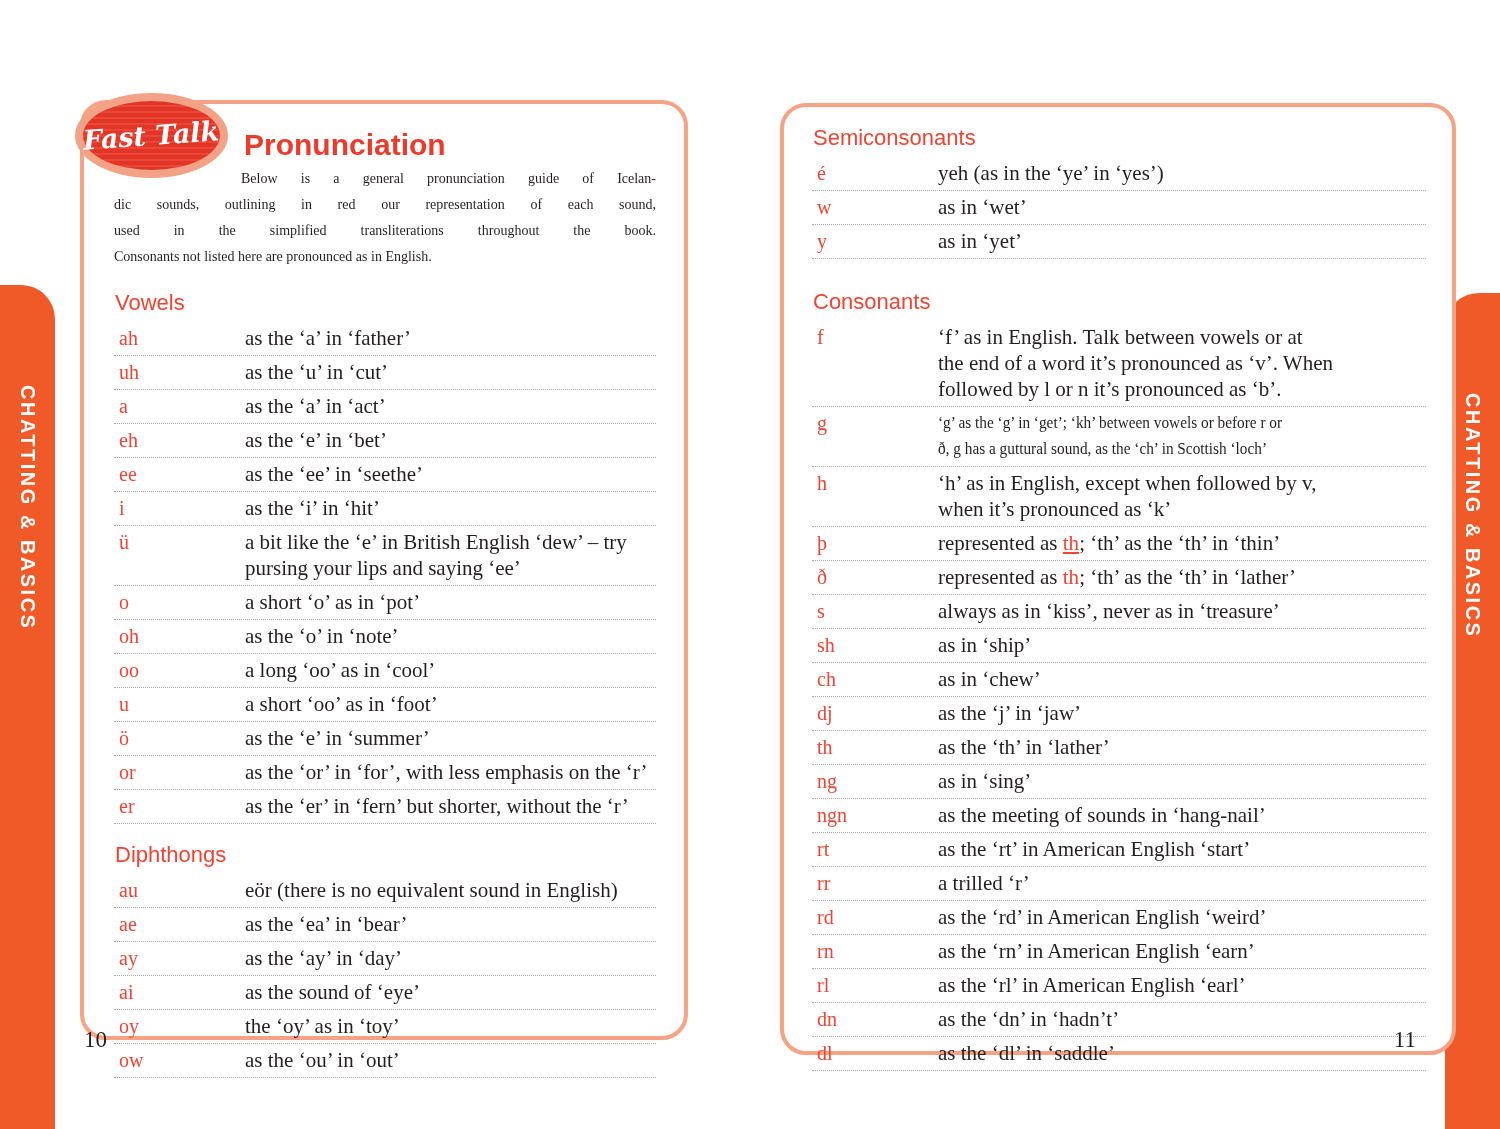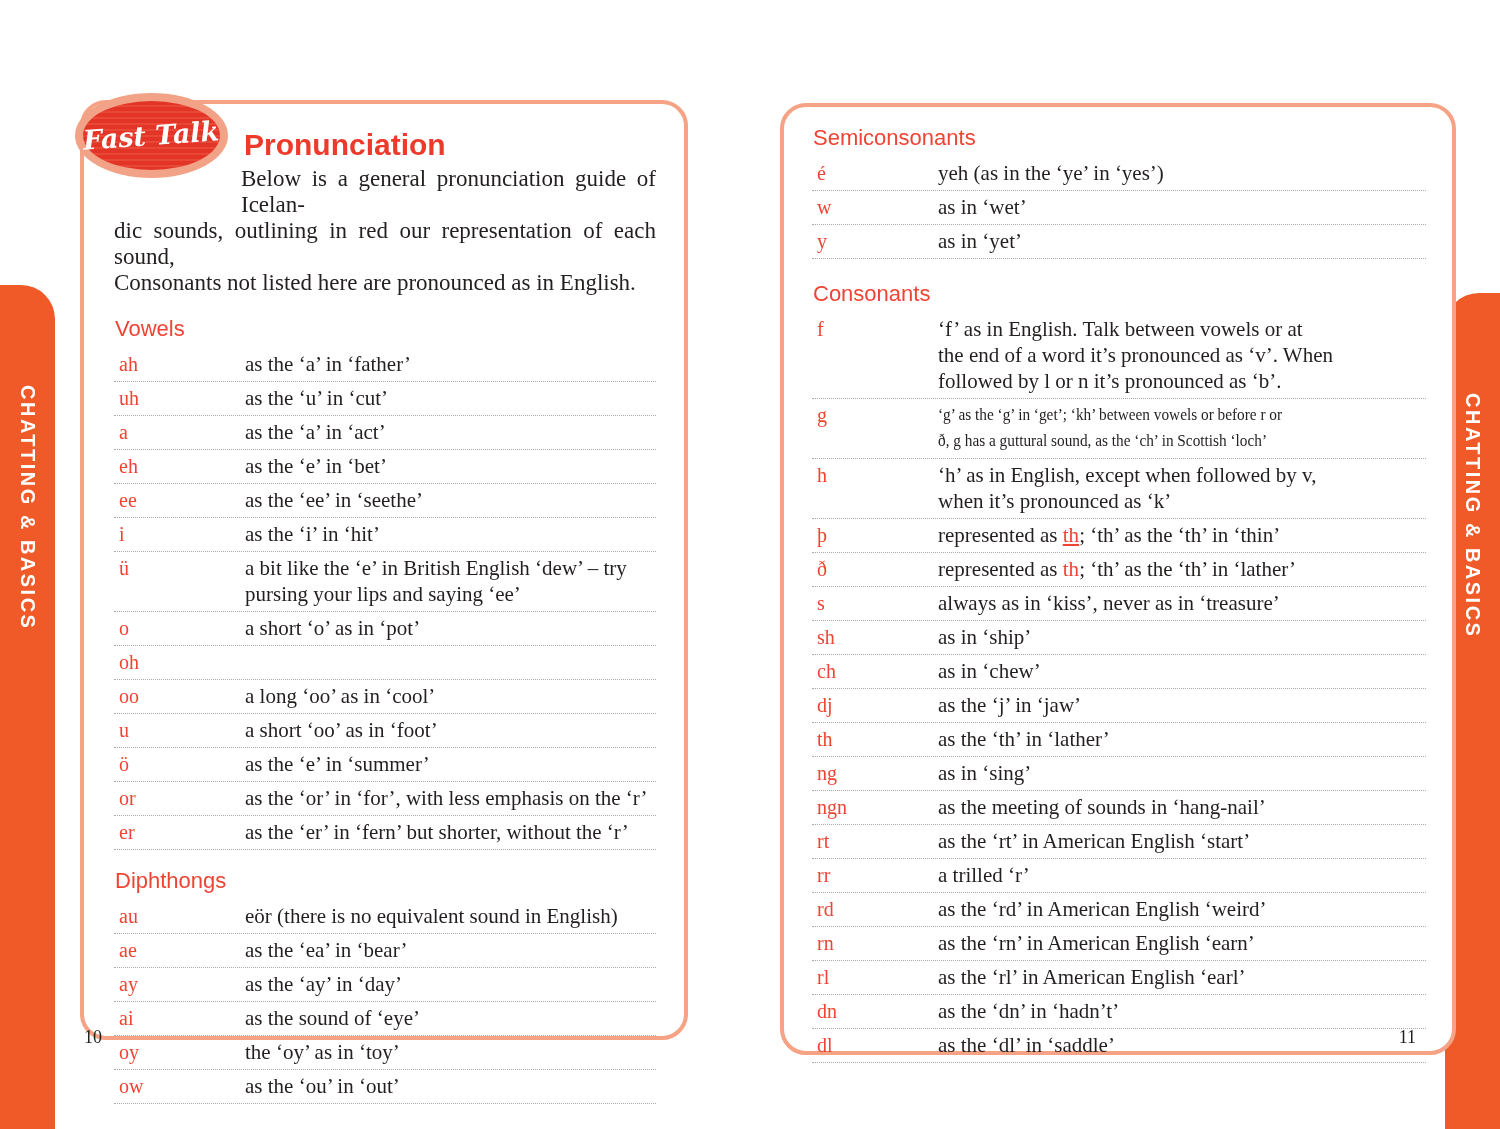--- a/index.html
+++ b/index.html
@@ -84,37 +84,37 @@
   .title{
     margin:0 0 4px 130px;
     font-family:"Liberation Sans", sans-serif;
     font-weight:700;
     font-size:30px;
     color:var(--title-red);
   }
 
   .intro{margin:0;}
   .intro-line{
-    font-size:23px;
+    font-size:14px;
     line-height:26px;
     text-align:justify;
     text-align-last:justify;
   }
   .intro-line.first{padding-left:127px;}
   .intro-line.last{text-align-last:left;}
 
   .section-heading{
     font-family:"Liberation Sans", sans-serif;
     font-weight:400;
     font-size:22px;
     color:var(--accent);
     margin:18px 0 6px 1px;
   }
   .section-heading.first{margin-top:20px;}
-  .panel-right .section-heading{margin-top:22px;}
+  .panel-right .section-heading{margin-top:30px;}
   .panel-right .section-heading.first{margin-top:2px;}
 
   .row{
     display:flex;
     align-items:flex-start;
     border-bottom:1px dotted var(--dot);
     padding:3px 0 4px 0;
   }
   .term{
     flex:0 0 131px;
@@ -135,21 +135,21 @@
   .def.squeeze{
     font-size:17px;
     white-space:nowrap;
     transform:scaleX(0.9);
     transform-origin:0 50%;
   }
 
   .pagenum{
     position:absolute;
     top:1027px;
-    font-size:18px;
+    font-size:23px;
     color:var(--text);
     font-family:"Liberation Serif", serif;
   }
   .pagenum-left{left:84px;}
   .pagenum-right{right:84px;}
 </style>
 </head>
 <body>
 
 <div class="tab tab-left">
@@ -162,20 +162,21 @@
 <div class="panel panel-left">
   <div class="logo">
     <div class="logo-core">
       <span class="logo-text">Fast Talk</span>
     </div>
   </div>
   <h1 class="title">Pronunciation</h1>
   <div class="intro">
       <div class="intro-line first">Below is a general pronunciation guide of Icelan-</div>
       <div class="intro-line">dic sounds, outlining in red our representation of each sound,</div>
+      <div class="intro-line">used in the simplified transliterations throughout the book.</div>
       <div class="intro-line last">Consonants not listed here are pronounced as in English.</div>
     </div>
   <div>
       <div class="section-heading first">Vowels</div>
       <div class="row">
         <span class="term">ah</span>
         <span class="def">as the ‘a’ in ‘father’</span>
       </div>
       <div class="row">
         <span class="term">uh</span>
@@ -200,20 +201,21 @@
       <div class="row">
         <span class="term">ü</span>
         <span class="def"><span>a bit like the ‘e’ in British English ‘dew’ – try</span><br><span>pursing your lips and saying ‘ee’</span></span>
       </div>
       <div class="row">
         <span class="term">o</span>
         <span class="def">a short ‘o’ as in ‘pot’</span>
       </div>
       <div class="row">
         <span class="term">oh</span>
+        <span class="def">as the ‘o’ in ‘note’</span>
       </div>
       <div class="row">
         <span class="term">oo</span>
         <span class="def">a long ‘oo’ as in ‘cool’</span>
       </div>
       <div class="row">
         <span class="term">u</span>
         <span class="def">a short ‘oo’ as in ‘foot’</span>
       </div>
       <div class="row">

